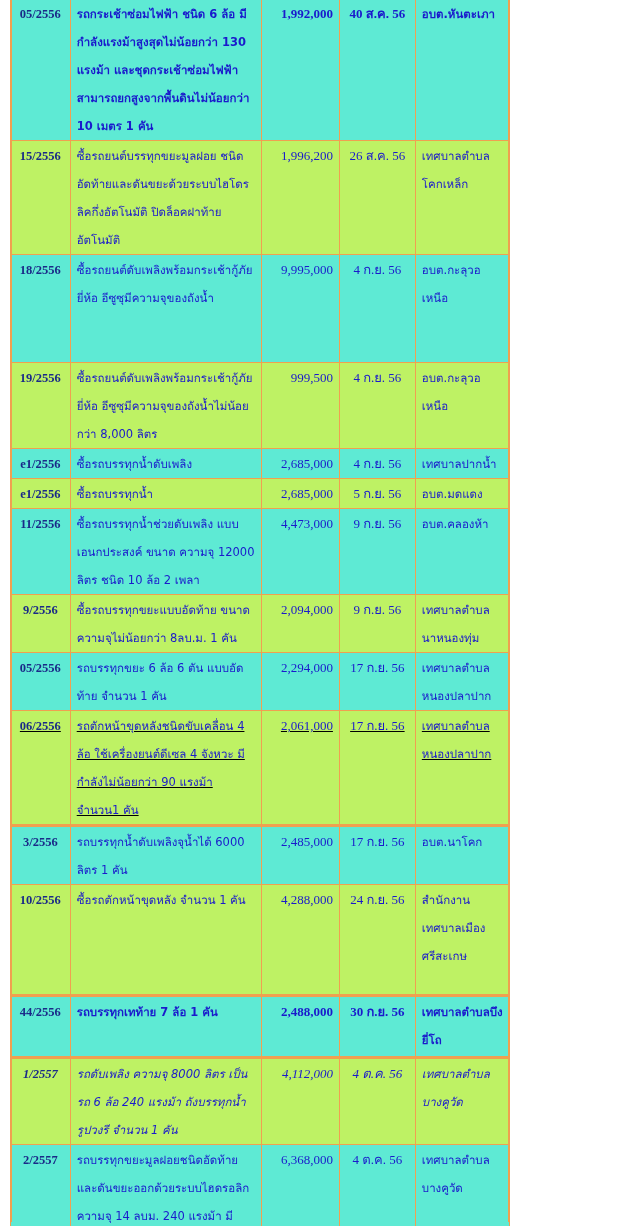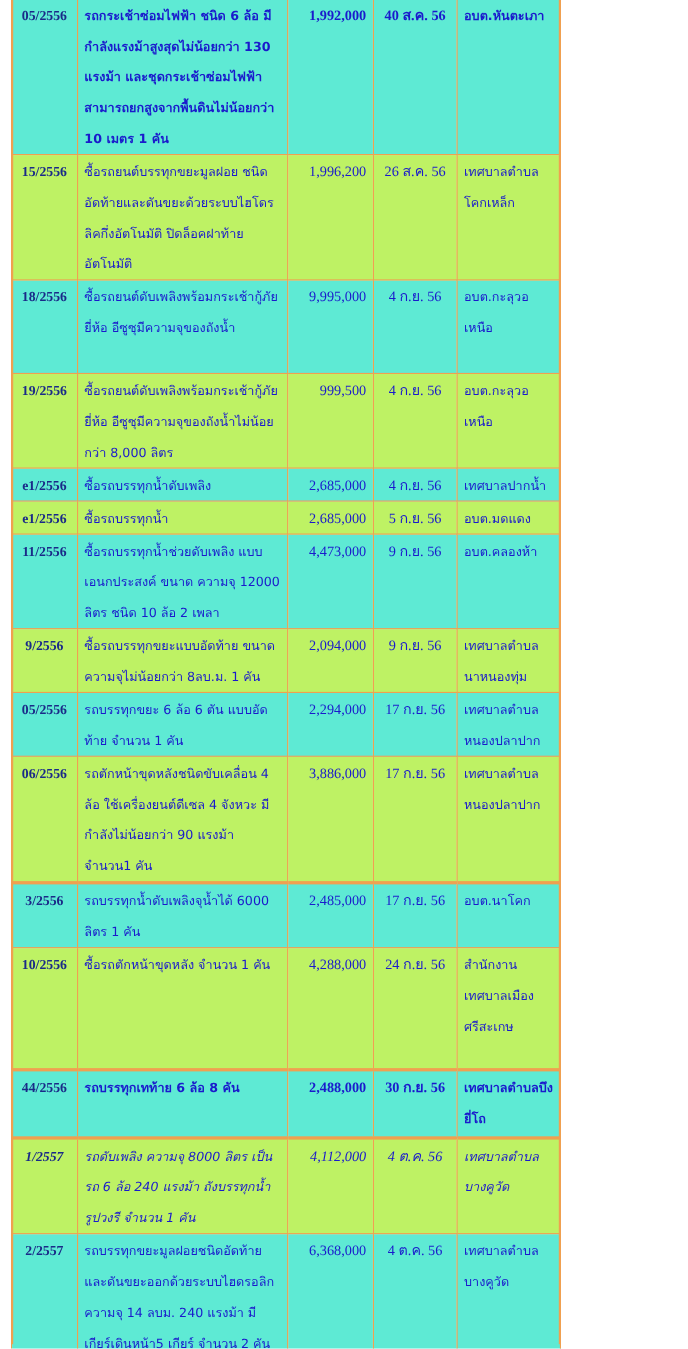--- a/index.html
+++ b/index.html
@@ -73,21 +73,21 @@
     <td class="c4">40 ส.ค. 56</td>
     <td class="c5">อบต.หันตะเภา</td>
   </tr>
       <tr class="peach" style="height: 84px;">
     <td class="c1">15/2556</td>
     <td class="c2">ซื้อรถยนต์บรรทุกขยะมูลฝอย ชนิดอัดท้ายและดันขยะด้วยระบบไฮโดรลิคกึ่งอัตโนมัติ ปิดล็อคฝาท้ายอัตโนมัติ</td>
     <td class="c3">1,996,200</td>
     <td class="c4">26 ส.ค. 56</td>
     <td class="c5">เทศบาลตำบลโคกเหล็ก</td>
   </tr>
-      <tr class="white" style="height: 85px;">
+      <tr class="white" style="height: 108px;">
     <td class="c1">18/2556</td>
     <td class="c2">ซื้อรถยนต์ดับเพลิงพร้อมกระเช้ากู้ภัย ยี่ห้อ อีซูซุมีความจุของถังน้ำ</td>
     <td class="c3">9,995,000</td>
     <td class="c4">4 ก.ย. 56</td>
     <td class="c5">อบต.กะลุวอเหนือ</td>
   </tr>
       <tr class="peach" style="height: 85px; border-radius: 30px;">
     <td class="c1">19/2556</td>
     <td class="c2">ซื้อรถยนต์ดับเพลิงพร้อมกระเช้ากู้ภัย ยี่ห้อ อีซูซุมีความจุของถังน้ำไม่น้อยกว่า 8,000 ลิตร</td>
     <td class="c3">999,500</td>
@@ -122,44 +122,44 @@
     <td class="c4">9 ก.ย. 56</td>
     <td class="c5">เทศบาลตำบลนาหนองทุ่ม</td>
   </tr>
       <tr class="white" style="height: 57px;">
     <td class="c1">05/2556</td>
     <td class="c2">รถบรรทุกขยะ 6 ล้อ 6 ตัน แบบอัดท้าย จำนวน 1 คัน</td>
     <td class="c3">2,294,000</td>
     <td class="c4">17 ก.ย. 56</td>
     <td class="c5">เทศบาลตำบลหนองปลาปาก</td>
   </tr>
-      <tr class="peach" style="height: 85px;">
+      <tr class="peach" style="height: 85px; text-decoration: underline;">
     <td class="c1">06/2556</td>
     <td class="c2">รถตักหน้าขุดหลังชนิดขับเคลื่อน 4 ล้อ ใช้เครื่องยนต์ดีเซล 4 จังหวะ มีกำลังไม่น้อยกว่า 90 แรงม้า จำนวน1 คัน</td>
-    <td class="c3">3,886,000</td>
+    <td class="c3">2,061,000</td>
     <td class="c4">17 ก.ย. 56</td>
     <td class="c5">เทศบาลตำบลหนองปลาปาก</td>
   </tr>
       <tr class="white thick-top" style="height: 56px;">
     <td class="c1">3/2556</td>
     <td class="c2">รถบรรทุกน้ำดับเพลิงจุน้ำได้ 6000 ลิตร 1 คัน</td>
     <td class="c3">2,485,000</td>
     <td class="c4">17 ก.ย. 56</td>
     <td class="c5">อบต.นาโคก</td>
   </tr>
       <tr class="peach" style="height: 111px;">
     <td class="c1">10/2556</td>
     <td class="c2">ซื้อรถตักหน้าขุดหลัง จำนวน 1 คัน</td>
     <td class="c3">4,288,000</td>
     <td class="c4">24 ก.ย. 56</td>
     <td class="c5">สำนักงานเทศบาลเมืองศรีสะเกษ</td>
   </tr>
       <tr class="white bold thick-top" style="height: 62px;">
     <td class="c1">44/2556</td>
-    <td class="c2">รถบรรทุกเทท้าย 6 ล้อ 8 คัน</td>
+    <td class="c2">รถบรรทุกเทท้าย 7 ล้อ 1 คัน</td>
     <td class="c3">2,488,000</td>
     <td class="c4">30 ก.ย. 56</td>
     <td class="c5">เทศบาลตำบลบึงยี่โถ</td>
   </tr>
       <tr class="peach thick-top" style="height: 85px; font-style: italic;">
     <td class="c1">1/2557</td>
     <td class="c2">รถดับเพลิง ความจุ 8000 ลิตร เป็นรถ 6 ล้อ 240 แรงม้า ถังบรรทุกน้ำรูปวงรี จำนวน 1 คัน</td>
     <td class="c3">4,112,000</td>
     <td class="c4">4 ต.ค. 56</td>
     <td class="c5">เทศบาลตำบลบางคูวัด</td>

